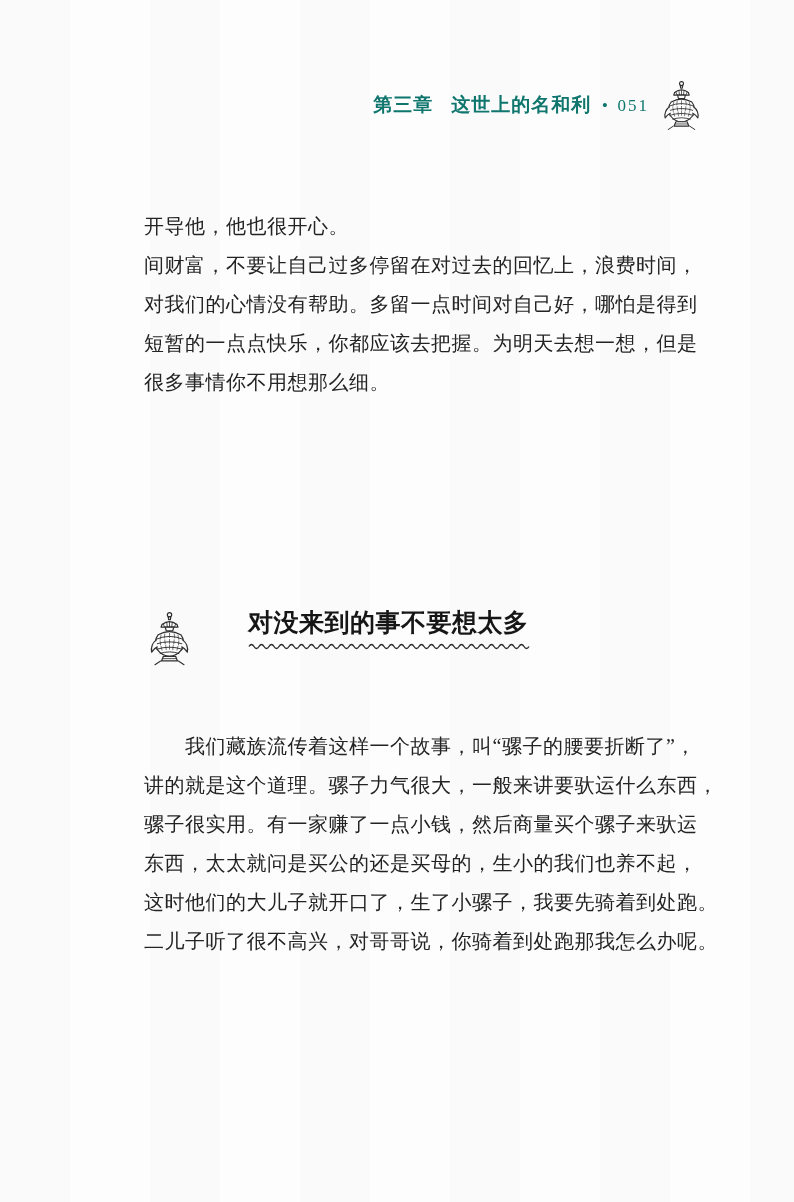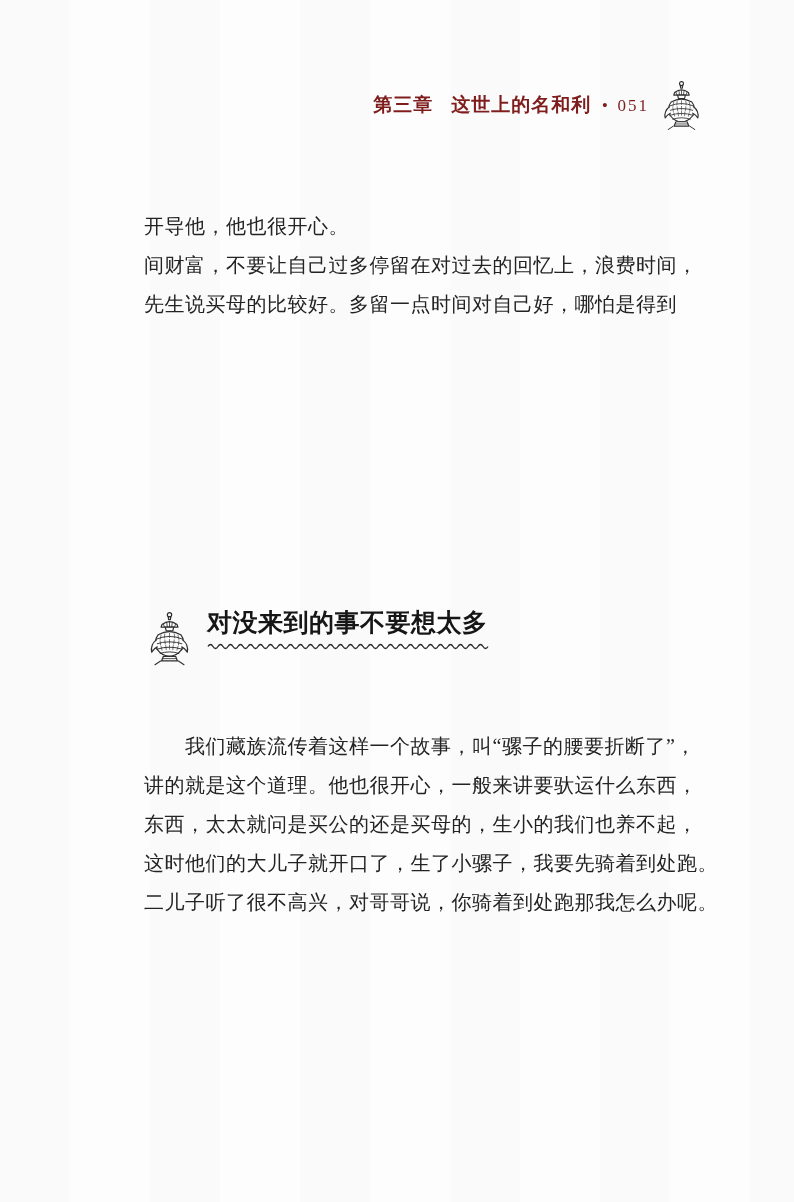--- a/index.html
+++ b/index.html
@@ -32,21 +32,21 @@
     position: absolute;
     top: 80px;
     right: 90px;
     display: flex;
     align-items: center;
     gap: 10px;
   }
   .header-text {
     font-weight: bold;
     font-size: 19px;
-    color: #7f1d1d;
+    color: #0f766e;
     letter-spacing: 1px;
     white-space: nowrap;
     display: flex;
     align-items: baseline;
   }
   .chapter-label { margin-right: 18px; }
   .header-sep {
     font-size: 15px;
     margin: 0 9px 0 11px;
     position: relative;
@@ -77,21 +77,21 @@
   
   .section-heading {
     position: absolute;
     left: 147px;
     top: 606px;
     display: flex;
     align-items: flex-start;
     gap: 15px;
   }
   .vase-large { width: 45px; height: 58px; margin-top: 3px; }
-  .heading-title-wrap { display: flex; flex-direction: column; }
+  .heading-title-wrap { display: flex; flex-direction: column; margin-left: 41px; }
   .heading-title {
     font-family: "Liberation Sans", "DejaVu Sans", sans-serif;
     font-weight: bold;
     font-size: 25px;
     line-height: 32px;
     color: #161616;
     letter-spacing: 0.5px;
     white-space: nowrap;
   }
   .wavy-underline { margin-top: 3px; display: block; }
@@ -144,34 +144,37 @@
     <span class="page-number">051</span>
   </div>
   <svg class="vase-small">
       <use href="#vase"></use>
     </svg>
 </div>
 
 <div class="body-block block-1">
     <div class="text-line">开导他，他也很开心。</div>
     <div class="text-line">间财富，不要让自己过多停留在对过去的回忆上，浪费时间，</div>
-    <div class="text-line">先生说买母的比较好。多留一点时间对自己好，哪怕是得到</div>
+    <div class="text-line">对我们的心情没有帮助。多留一点时间对自己好，哪怕是得到</div>
+    <div class="text-line">短暂的一点点快乐，你都应该去把握。为明天去想一想，但是</div>
+    <div class="text-line">很多事情你不用想那么细。</div>
   </div>
 
 <div class="section-heading">
   <svg class="vase-large">
       <use href="#vase"></use>
     </svg>
   <div class="heading-title-wrap">
     <span class="heading-title">对没来到的事不要想太多</span>
     <svg class="wavy-underline" width="282" height="9" viewBox="0 0 282 9">
       <path d="M1 5.5 Q3.5 1.5 6 5.5 T11 5.5 T16 5.5 T21 5.5 T26 5.5 T31 5.5 T36 5.5 T41 5.5 T46 5.5 T51 5.5 T56 5.5 T61 5.5 T66 5.5 T71 5.5 T76 5.5 T81 5.5 T86 5.5 T91 5.5 T96 5.5 T101 5.5 T106 5.5 T111 5.5 T116 5.5 T121 5.5 T126 5.5 T131 5.5 T136 5.5 T141 5.5 T146 5.5 T151 5.5 T156 5.5 T161 5.5 T166 5.5 T171 5.5 T176 5.5 T181 5.5 T186 5.5 T191 5.5 T196 5.5 T201 5.5 T206 5.5 T211 5.5 T216 5.5 T221 5.5 T226 5.5 T231 5.5 T236 5.5 T241 5.5 T246 5.5 T251 5.5 T256 5.5 T261 5.5 T266 5.5 T271 5.5 T276 5.5 T281 5.5" fill="none" stroke="#2a2a2a" stroke-width="1.4"></path>
     </svg>
   </div>
 </div>
 
 <div class="body-block block-2">
     <div class="text-line">　　我们藏族流传着这样一个故事，叫“骡子的腰要折断了”，</div>
-    <div class="text-line">讲的就是这个道理。他也很开心，一般来讲要驮运什么东西，</div>
+    <div class="text-line">讲的就是这个道理。骡子力气很大，一般来讲要驮运什么东西，</div>
+    <div class="text-line">骡子很实用。有一家赚了一点小钱，然后商量买个骡子来驮运</div>
     <div class="text-line">东西，太太就问是买公的还是买母的，生小的我们也养不起，</div>
     <div class="text-line">这时他们的大儿子就开口了，生了小骡子，我要先骑着到处跑。</div>
     <div class="text-line">二儿子听了很不高兴，对哥哥说，你骑着到处跑那我怎么办呢。</div>
   </div>
 
 </body></html>

